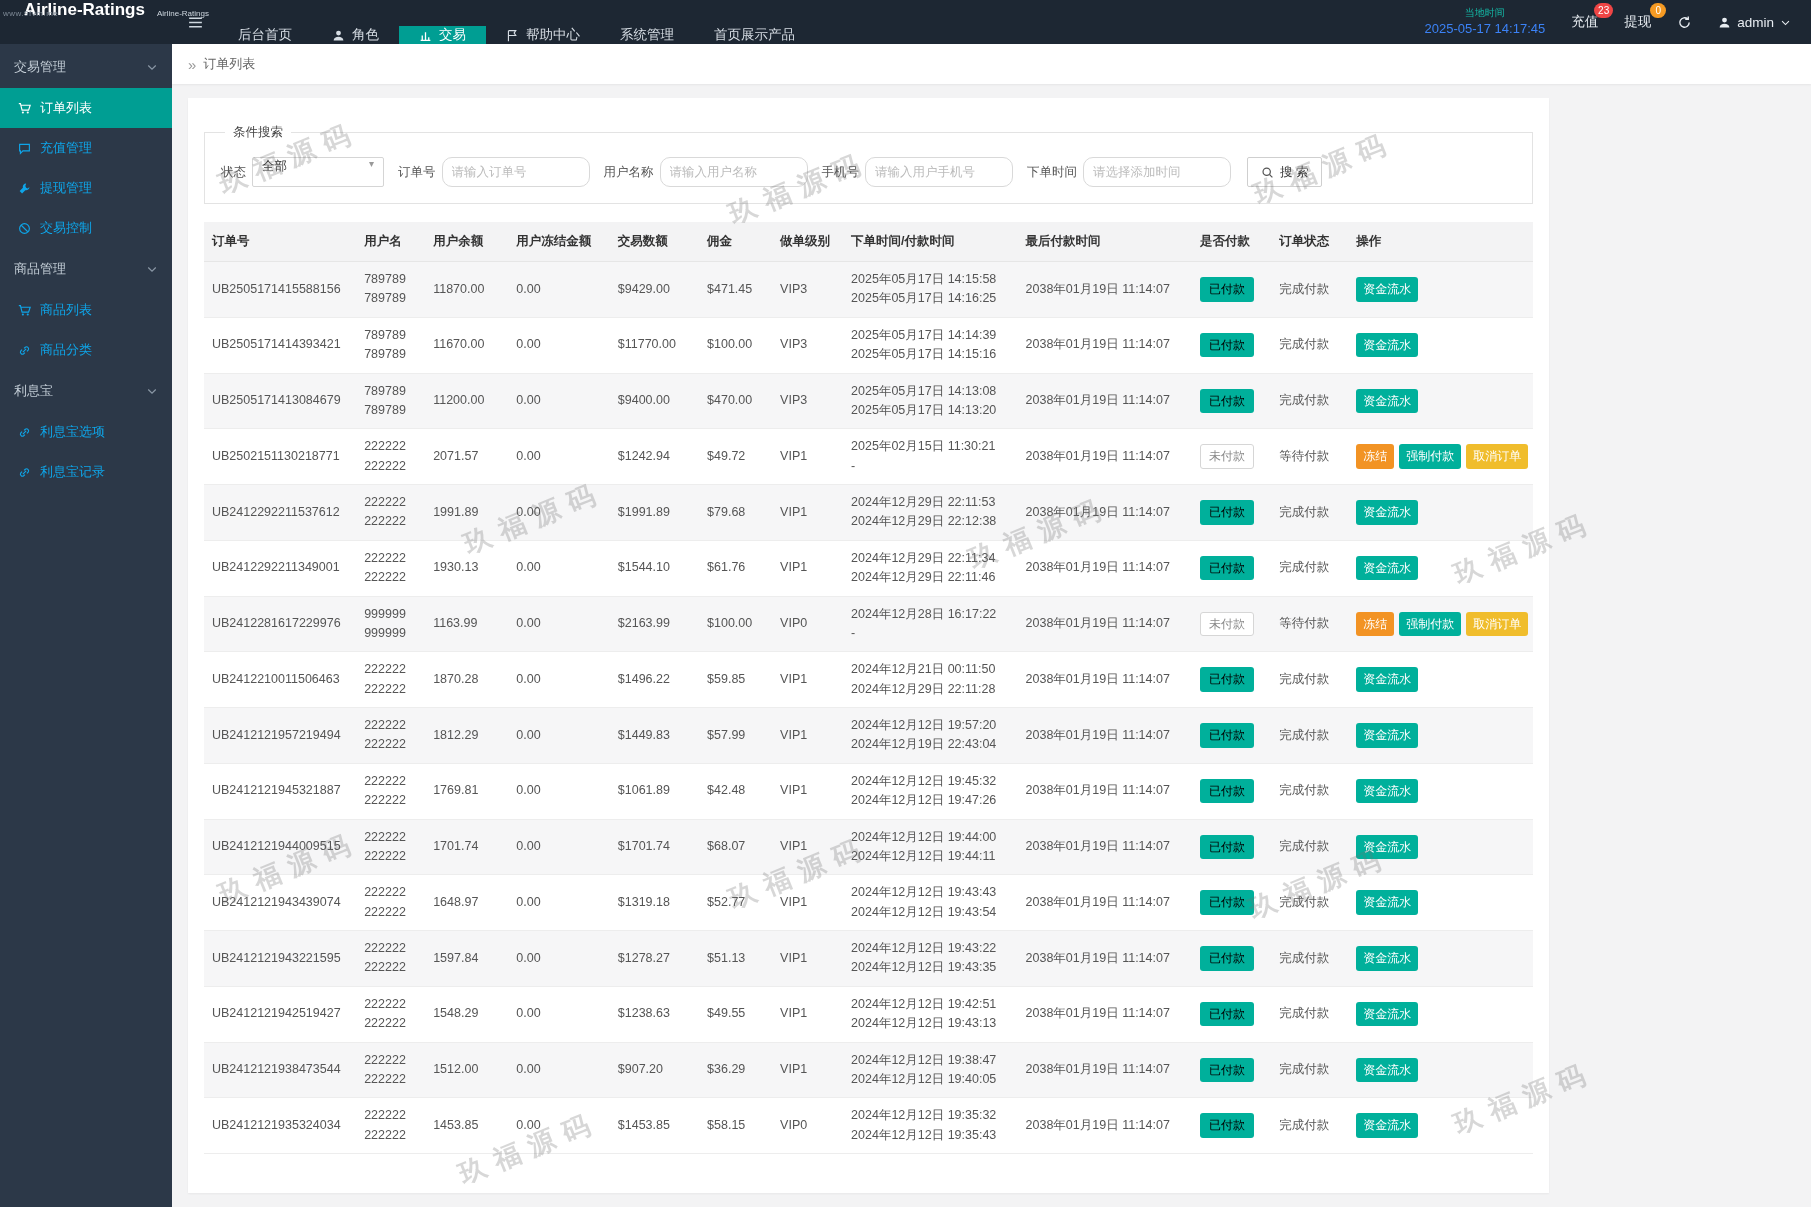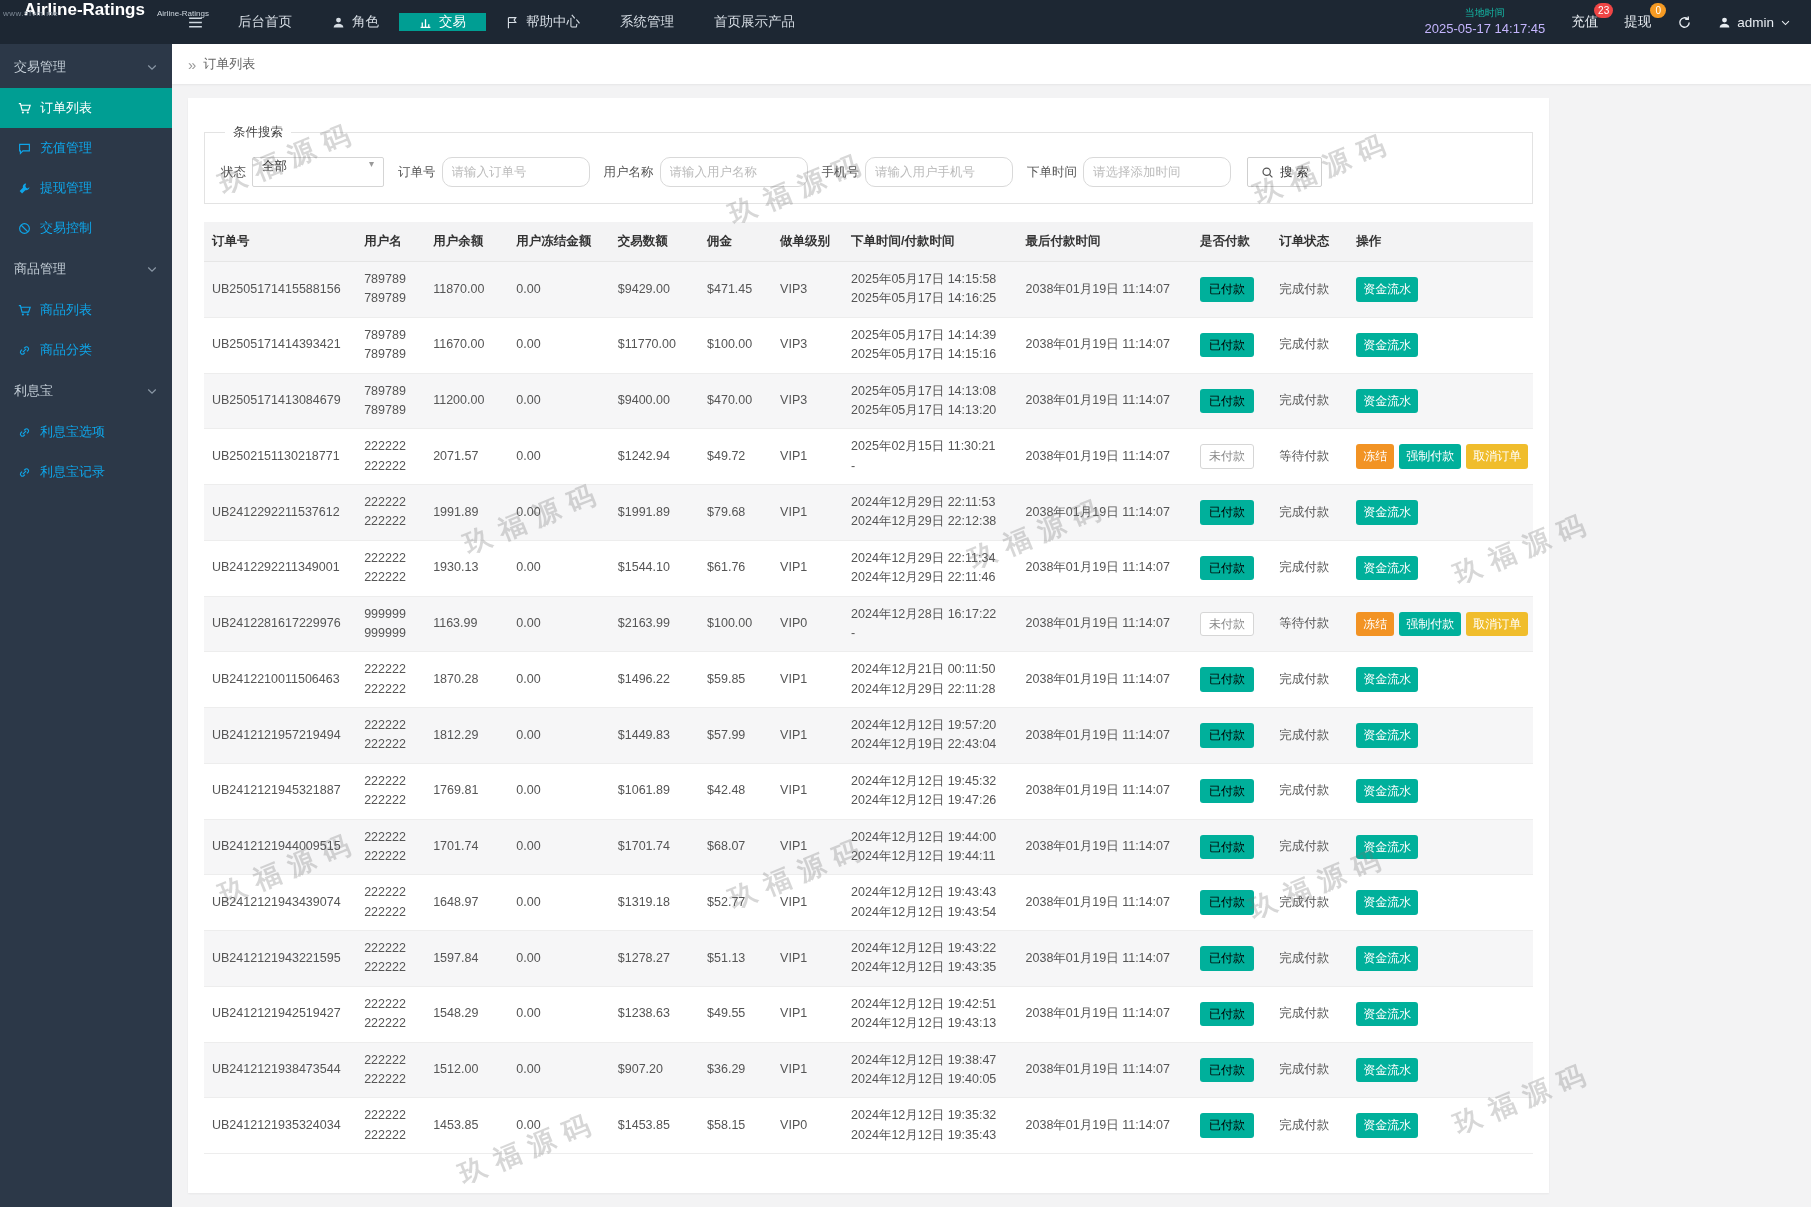--- a/index.html
+++ b/index.html
@@ -7,27 +7,27 @@
   body{font-family:"Liberation Sans","DejaVu Sans",sans-serif;background:#f3f3f4;position:relative;color:#333}
   .icon{display:inline-flex;align-items:center;justify-content:center;line-height:0}
 
   
   .topbar{height:44px;background:#1d2733;display:flex;align-items:stretch;color:#e8edf2;position:relative;z-index:10}
   .corner-text{position:absolute;top:9px;left:3px;font-size:8px;color:#7e8a96;letter-spacing:.5px}
   .logo{width:172px;display:flex;padding-left:24px;gap:12px;flex-shrink:0}
   .logo-main{font-size:17px;font-weight:bold;color:#fff;white-space:nowrap}
   .logo-sup{font-size:8px;color:#cdd6de;align-self:flex-start;margin-top:9px;white-space:nowrap}
   .hamburger{width:46px;display:flex;align-items:center;justify-content:center;color:#cfd8e0;cursor:pointer}
-  .top-nav{display:flex;align-items:center}
+  .top-nav{display:flex;align-items:flex-end}
   .top-nav-item{display:flex;align-items:center;gap:7px;padding:0 20px;font-size:13.5px;color:#d6dde4;cursor:pointer;white-space:nowrap}
   .top-nav-item.active{background:var(--accent);color:#fff}
   .top-right{margin-left:auto;display:flex;align-items:center;gap:26px;padding-right:20px}
   .time-block{text-align:center;line-height:1.4}
   .time-label{font-size:10px;color:#14b8a6}
-  .time-value{font-size:13px;color:#c4b5fd;white-space:nowrap}
+  .time-value{font-size:13px;color:#3b82f6;white-space:nowrap}
   .top-link{position:relative;font-size:13.5px;cursor:pointer;white-space:nowrap}
   .num-badge{position:absolute;top:-10px;right:-15px;min-width:16px;height:15px;line-height:15px;border-radius:8px;font-size:10px;text-align:center;padding:0 4px;color:#fff}
   .num-badge.red{background:var(--badge-red)}
   .num-badge.orange{background:var(--badge-orange)}
   .top-icon{cursor:pointer;color:#e8edf2;display:flex;align-items:center}
   .admin{display:flex;align-items:center;gap:6px;font-size:13.5px;cursor:pointer;white-space:nowrap}
 
   
   .layout{display:flex;height:1163px}
   .sidebar{width:172px;background:#2c3848;flex-shrink:0;padding-top:2px}

